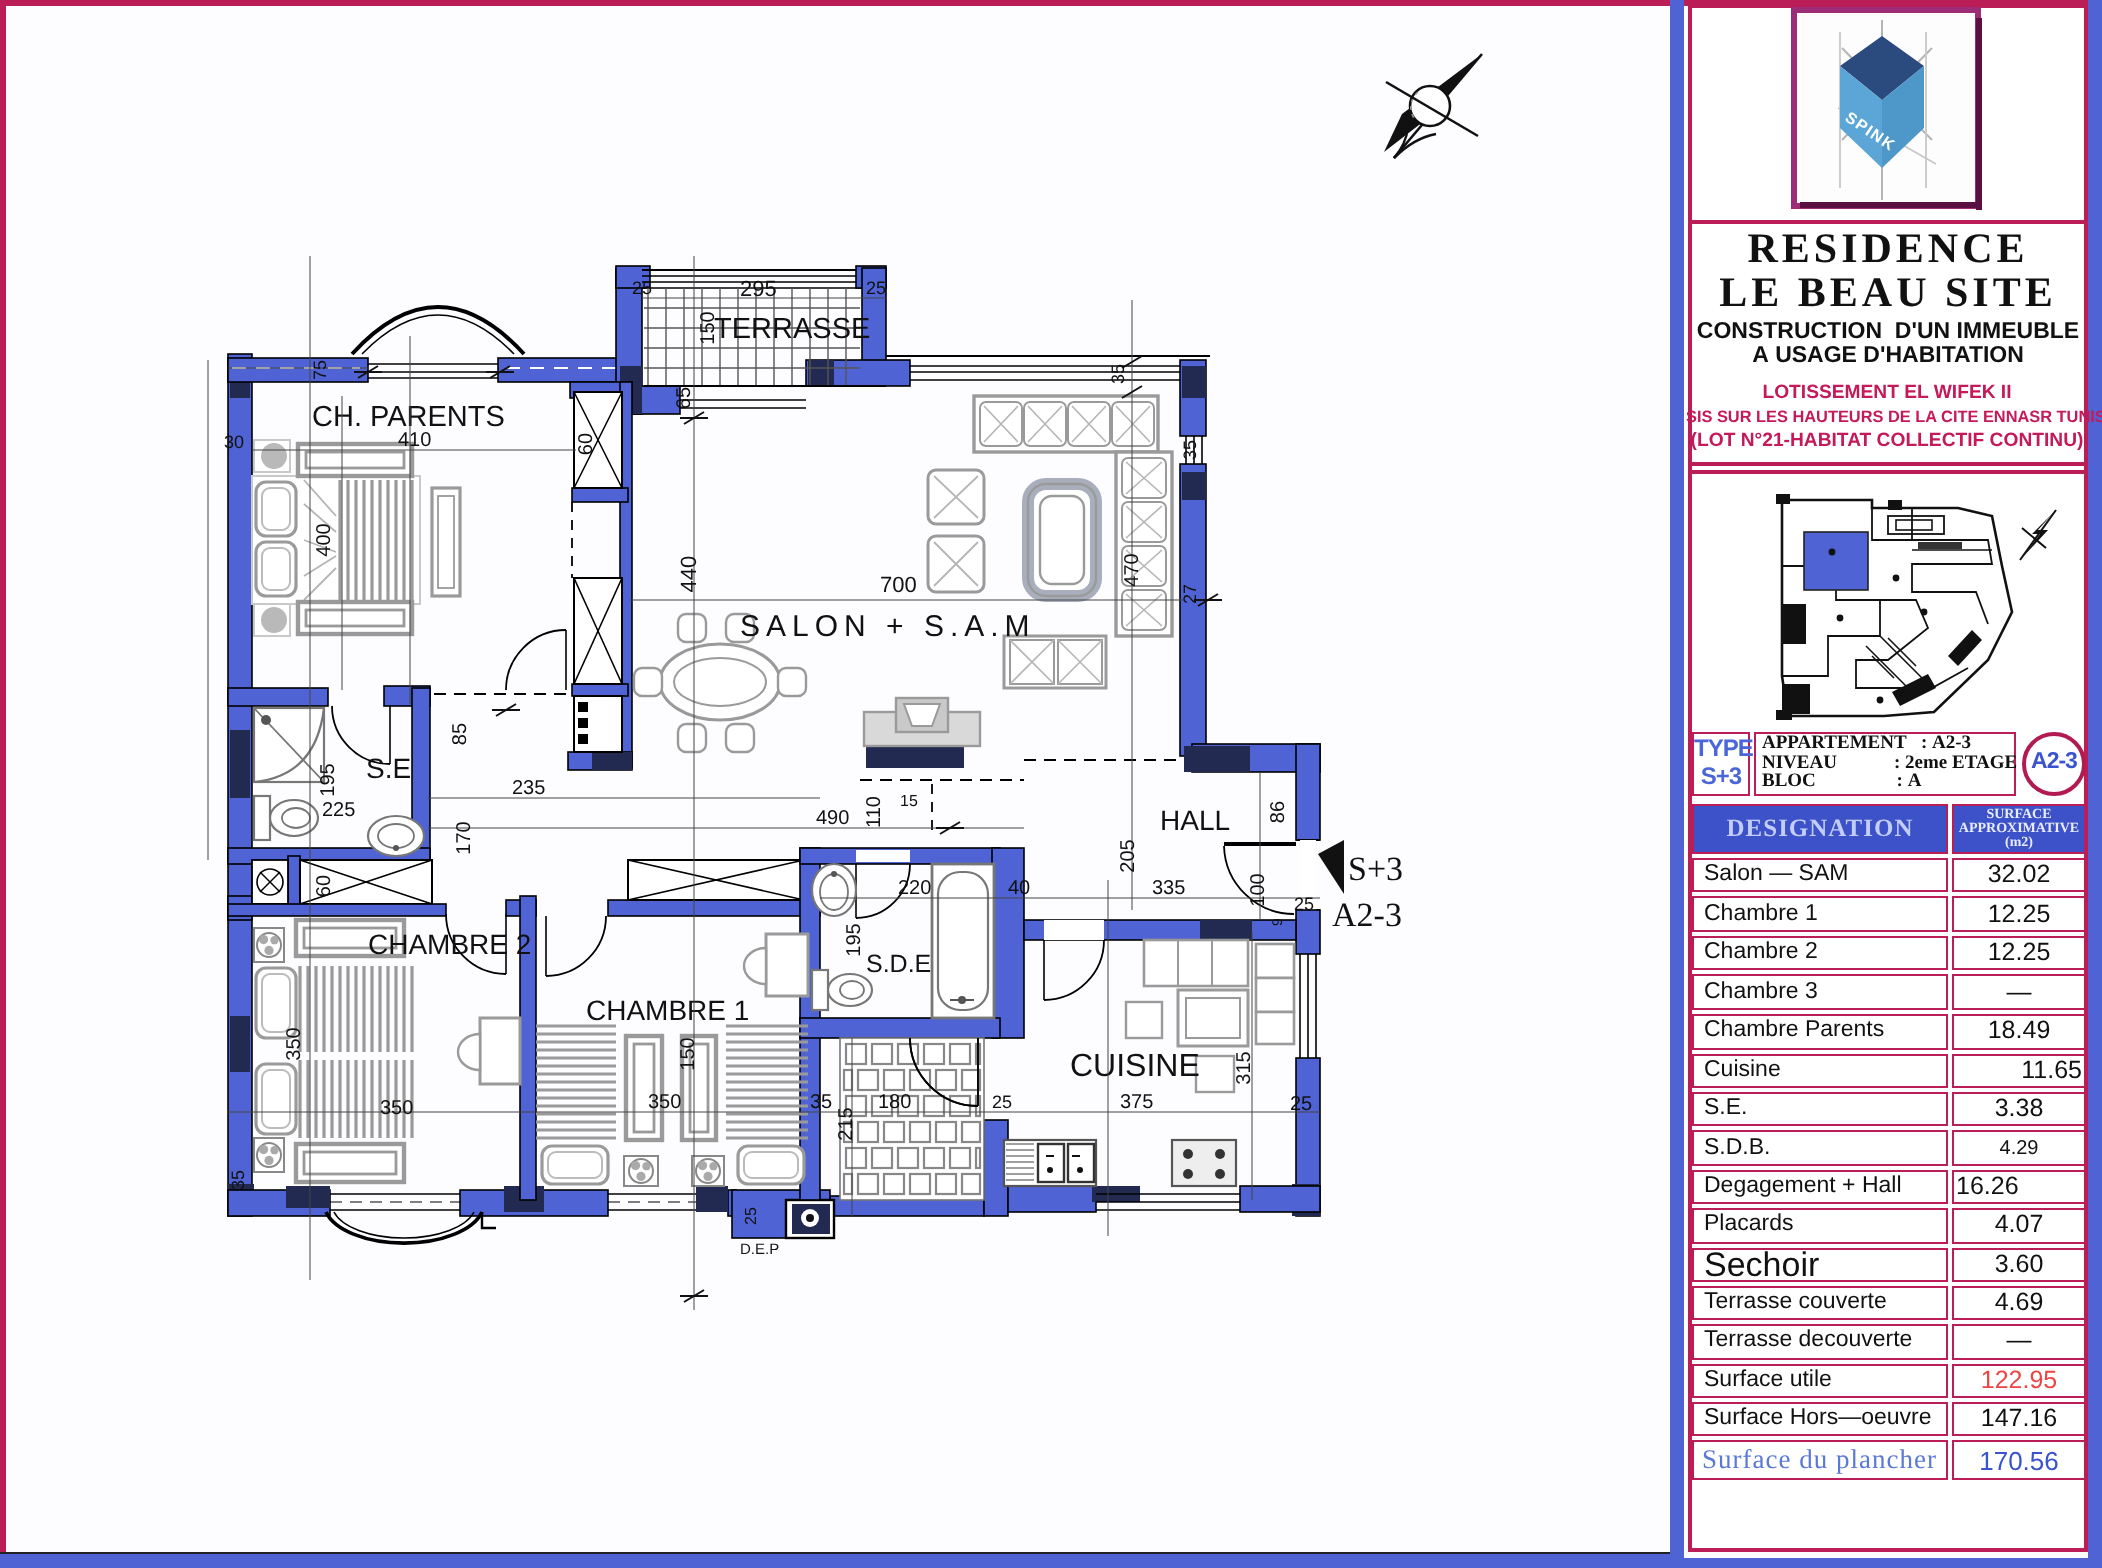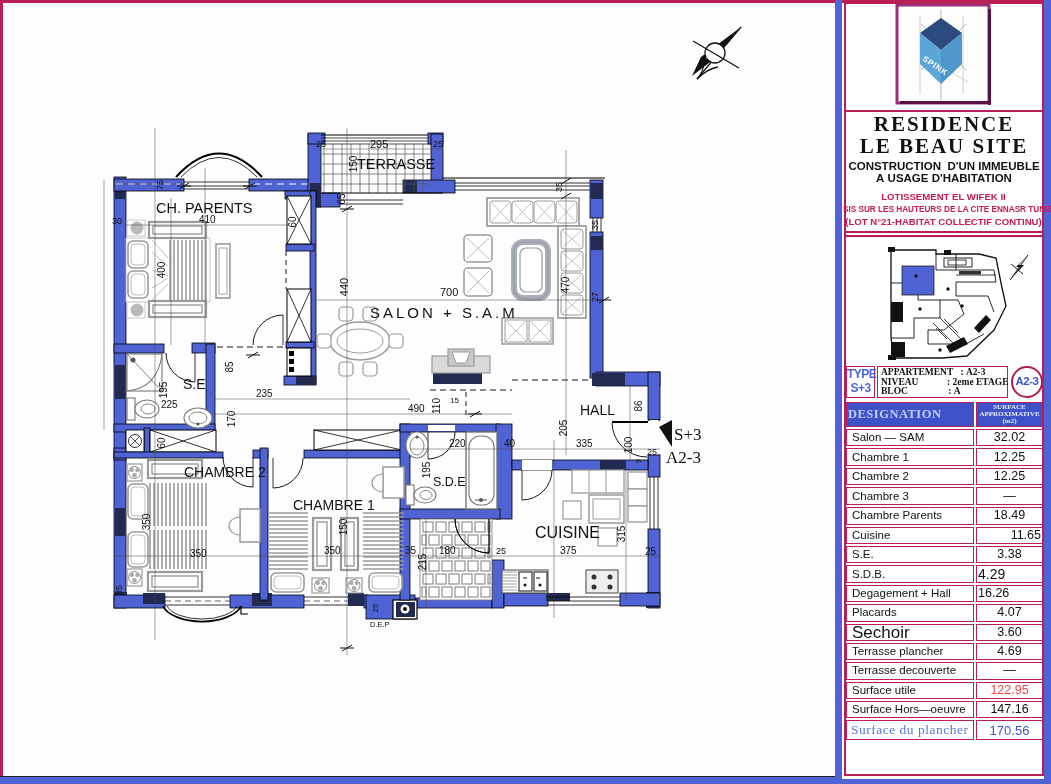--- a/index.html
+++ b/index.html
@@ -945,21 +945,21 @@
 
 <div class="abs" style="left:844px;top:400px;width:201px">
 <table style="border-collapse:separate;border-spacing:2px;width:100%;table-layout:fixed">
 <colgroup>
         <col style="width:128px">
         <col>
       </colgroup>
 
 <tbody>
         <tr style="height:24px">
-<td style="border:1.5px solid #bb1e56;background:#3d52c8;font-family:'Liberation Serif',serif;font-weight:bold;font-size:12.5px;letter-spacing:0.5px;color:#c3cdfa">DESIGNATION</td>
+<td style="border:1.5px solid #bb1e56;background:#3d52c8;text-align:center;font-family:'Liberation Serif',serif;font-weight:bold;font-size:12.5px;letter-spacing:0.5px;color:#c3cdfa">DESIGNATION</td>
 <td style="border:1.5px solid #bb1e56;background:#3d52c8;text-align:center;font-family:'Liberation Serif',serif;font-weight:bold;font-size:7px;line-height:7px;color:#e8ecff">SURFACE<br>APPROXIMATIVE<br>(m2)</td>
 </tr>
 <tr style="height:17.4px">
           <td style="border:1.5px solid #bb1e56;font-size:11.5px;padding-left:5px;color:#111;line-height:11px">Salon — SAM</td>
           <td style="border:1.5px solid #bb1e56;text-align:center;font-size:12.5px;color:#111;line-height:11px">32.02</td>
         </tr>
 <tr style="height:17.4px">
           <td style="border:1.5px solid #bb1e56;font-size:11.5px;padding-left:5px;color:#111;line-height:11px">Chambre 1</td>
           <td style="border:1.5px solid #bb1e56;text-align:center;font-size:12.5px;color:#111;line-height:11px">12.25</td>
         </tr>
@@ -978,36 +978,36 @@
 <tr style="height:17.4px">
           <td style="border:1.5px solid #bb1e56;font-size:11.5px;padding-left:5px;color:#111;line-height:11px">Cuisine</td>
           <td style="border:1.5px solid #bb1e56;text-align:right;font-size:12.5px;color:#111;line-height:11px">11.65</td>
         </tr>
 <tr style="height:17.4px">
           <td style="border:1.5px solid #bb1e56;font-size:11.5px;padding-left:5px;color:#111;line-height:11px">S.E.</td>
           <td style="border:1.5px solid #bb1e56;text-align:center;font-size:12.5px;color:#111;line-height:11px">3.38</td>
         </tr>
 <tr style="height:17.4px">
           <td style="border:1.5px solid #bb1e56;font-size:11.5px;padding-left:5px;color:#111;line-height:11px">S.D.B.</td>
-          <td style="border:1.5px solid #bb1e56;font-size:14px;color:#111;line-height:11px">4.29</td>
+          <td style="border:1.5px solid #bb1e56;text-align:center;font-size:10px;color:#111;line-height:11px">4.29</td>
         </tr>
 <tr style="height:17.4px">
           <td style="border:1.5px solid #bb1e56;font-size:11.5px;padding-left:5px;color:#111;line-height:11px">Degagement + Hall</td>
           <td style="border:1.5px solid #bb1e56;font-size:12.5px;color:#111;line-height:11px">16.26</td>
         </tr>
 <tr style="height:17.4px">
           <td style="border:1.5px solid #bb1e56;font-size:11.5px;padding-left:5px;color:#111;line-height:11px">Placards</td>
           <td style="border:1.5px solid #bb1e56;text-align:center;font-size:12.5px;color:#111;line-height:11px">4.07</td>
         </tr>
 <tr style="height:17.4px">
           <td style="border:1.5px solid #bb1e56;font-size:17px;padding-left:5px;color:#111;line-height:11px">Sechoir</td>
           <td style="border:1.5px solid #bb1e56;text-align:center;font-size:12.5px;color:#111;line-height:11px">3.60</td>
         </tr>
 <tr style="height:17.4px">
-          <td style="border:1.5px solid #bb1e56;font-size:11.5px;padding-left:5px;color:#111;line-height:11px">Terrasse plancher</td>
+          <td style="border:1.5px solid #bb1e56;font-size:11.5px;padding-left:5px;color:#111;line-height:11px">Terrasse couverte</td>
           <td style="border:1.5px solid #bb1e56;text-align:center;font-size:12.5px;color:#111;line-height:11px">4.69</td>
         </tr>
 <tr style="height:17.4px">
           <td style="border:1.5px solid #bb1e56;font-size:11.5px;padding-left:5px;color:#111;line-height:11px">Terrasse decouverte</td>
           <td style="border:1.5px solid #bb1e56;text-align:center;font-size:12.5px;color:#111;line-height:11px">—</td>
         </tr>
 <tr style="height:17.4px">
           <td style="border:1.5px solid #bb1e56;font-size:11.5px;padding-left:5px;color:#111;line-height:11px">Surface utile</td>
           <td style="border:1.5px solid #bb1e56;text-align:center;font-size:12.5px;color:#ef4444;line-height:11px">122.95</td>
         </tr>

